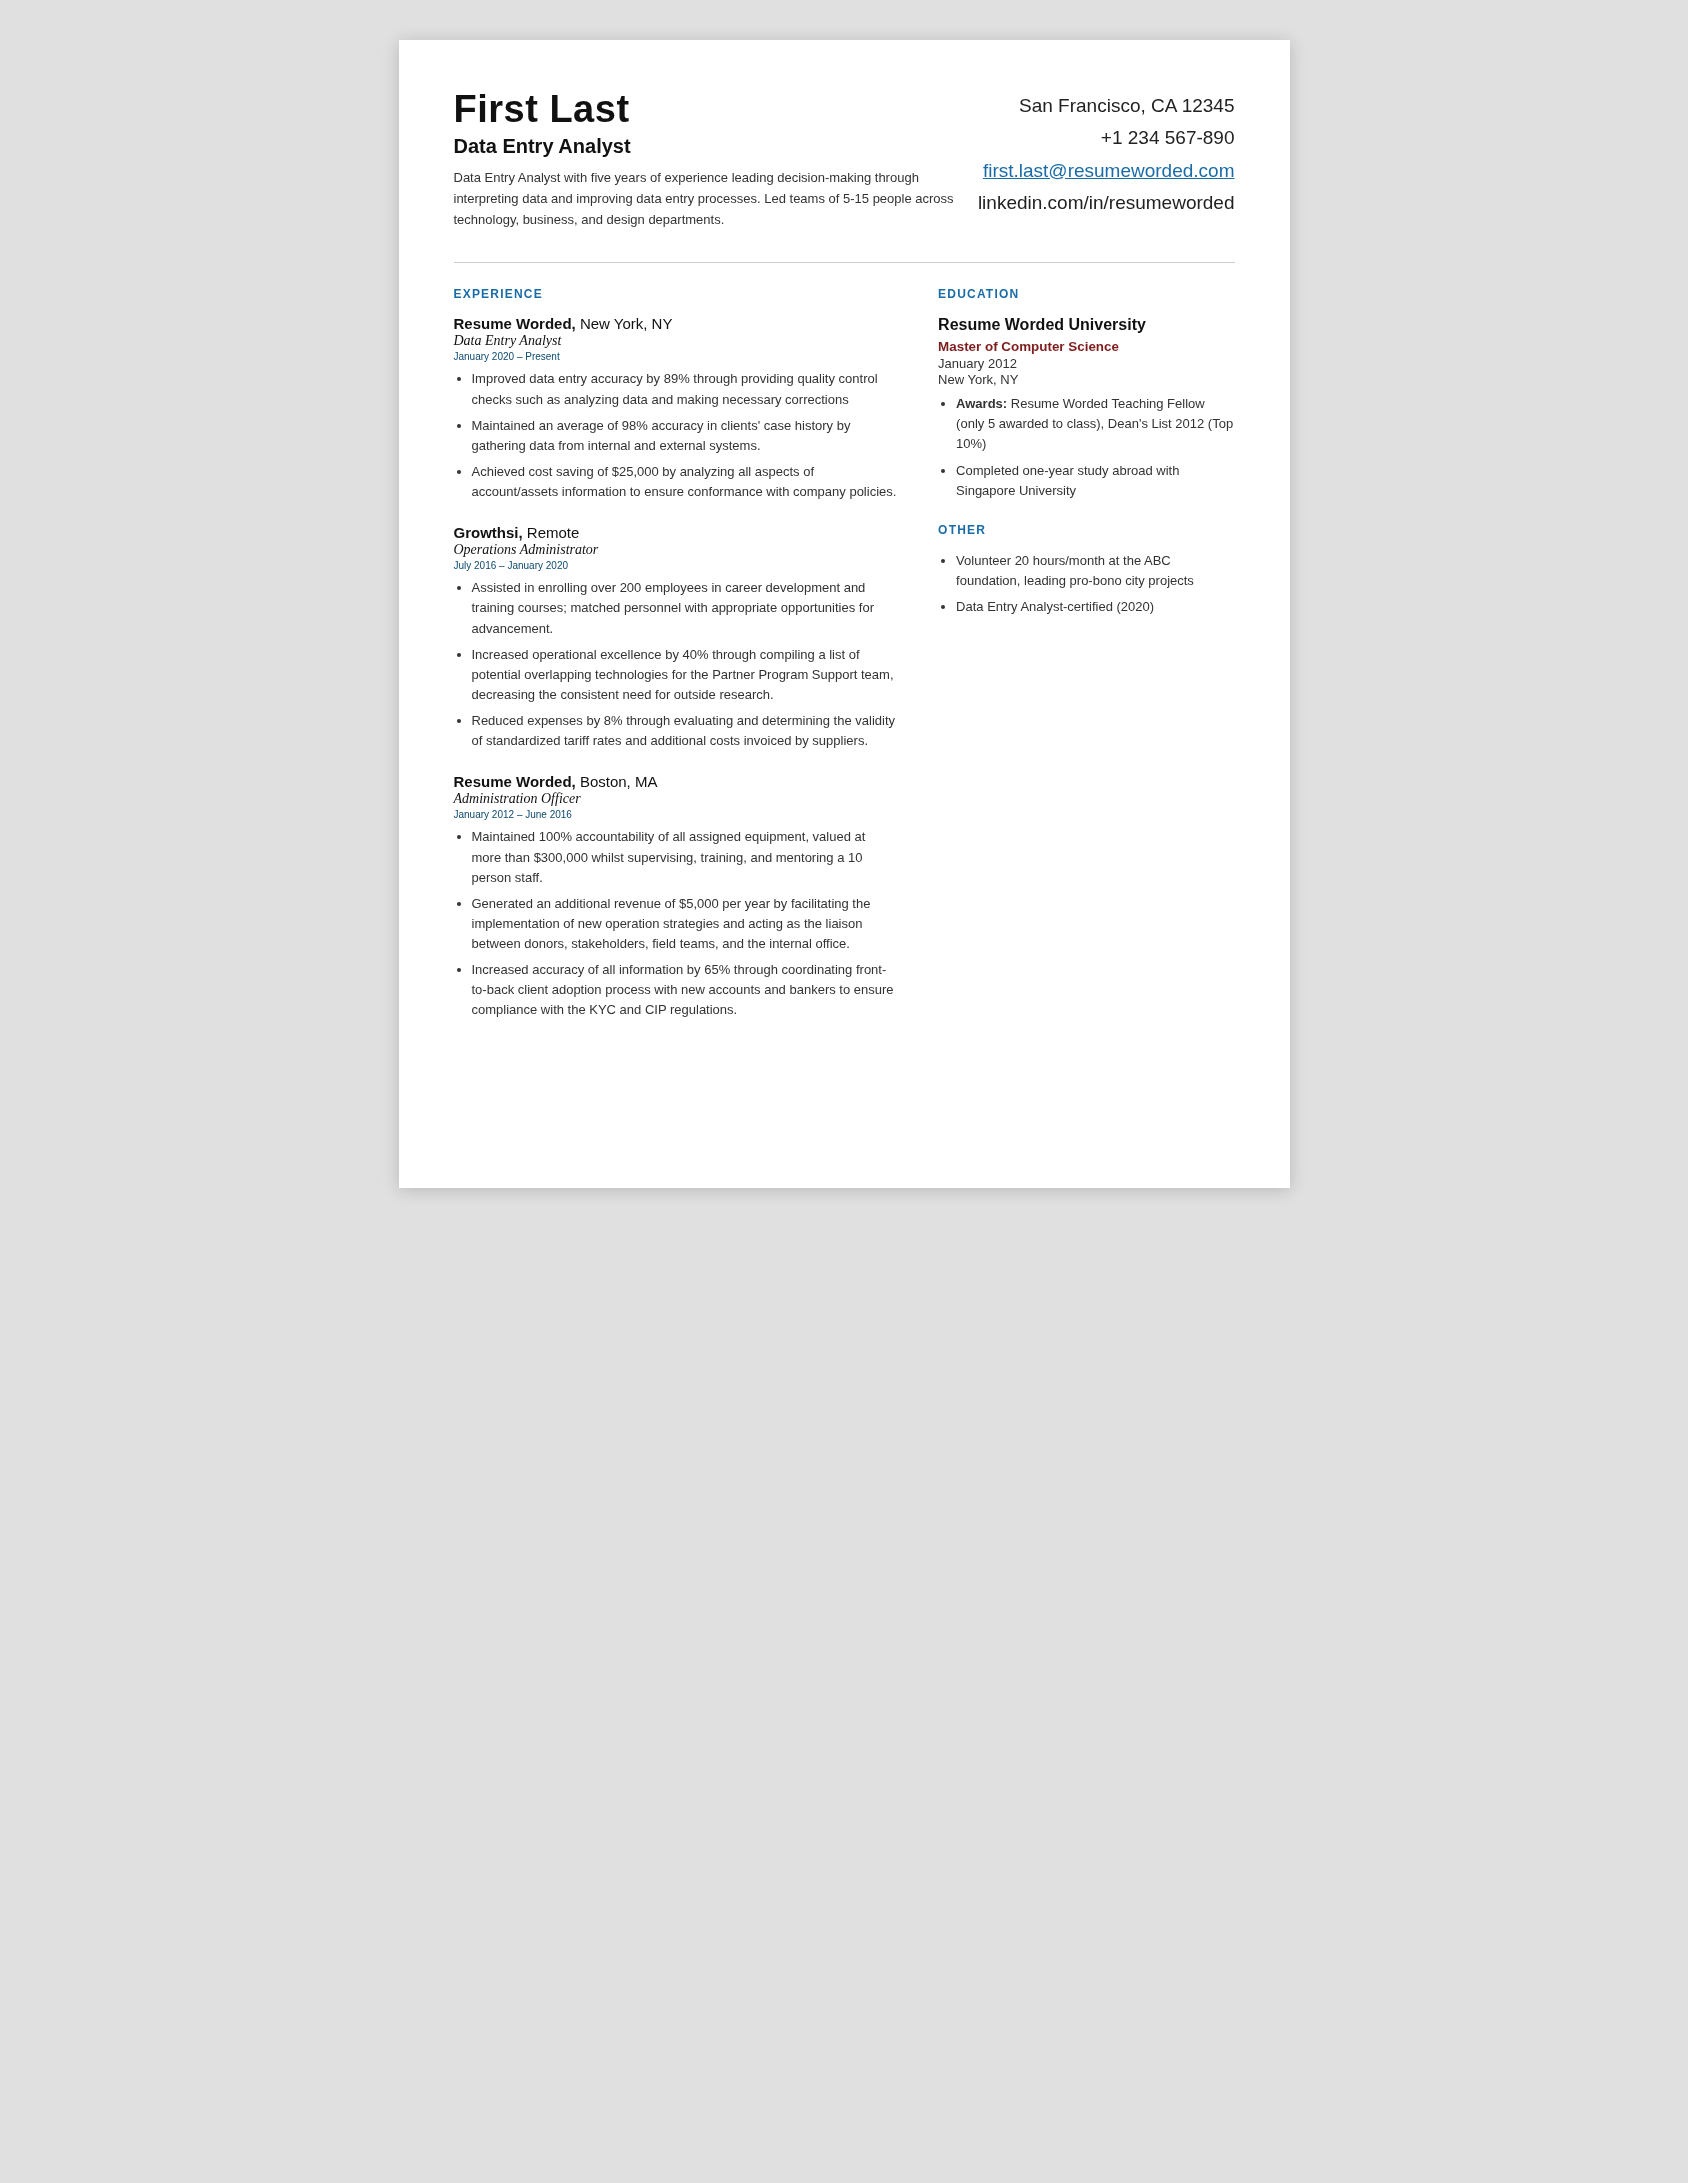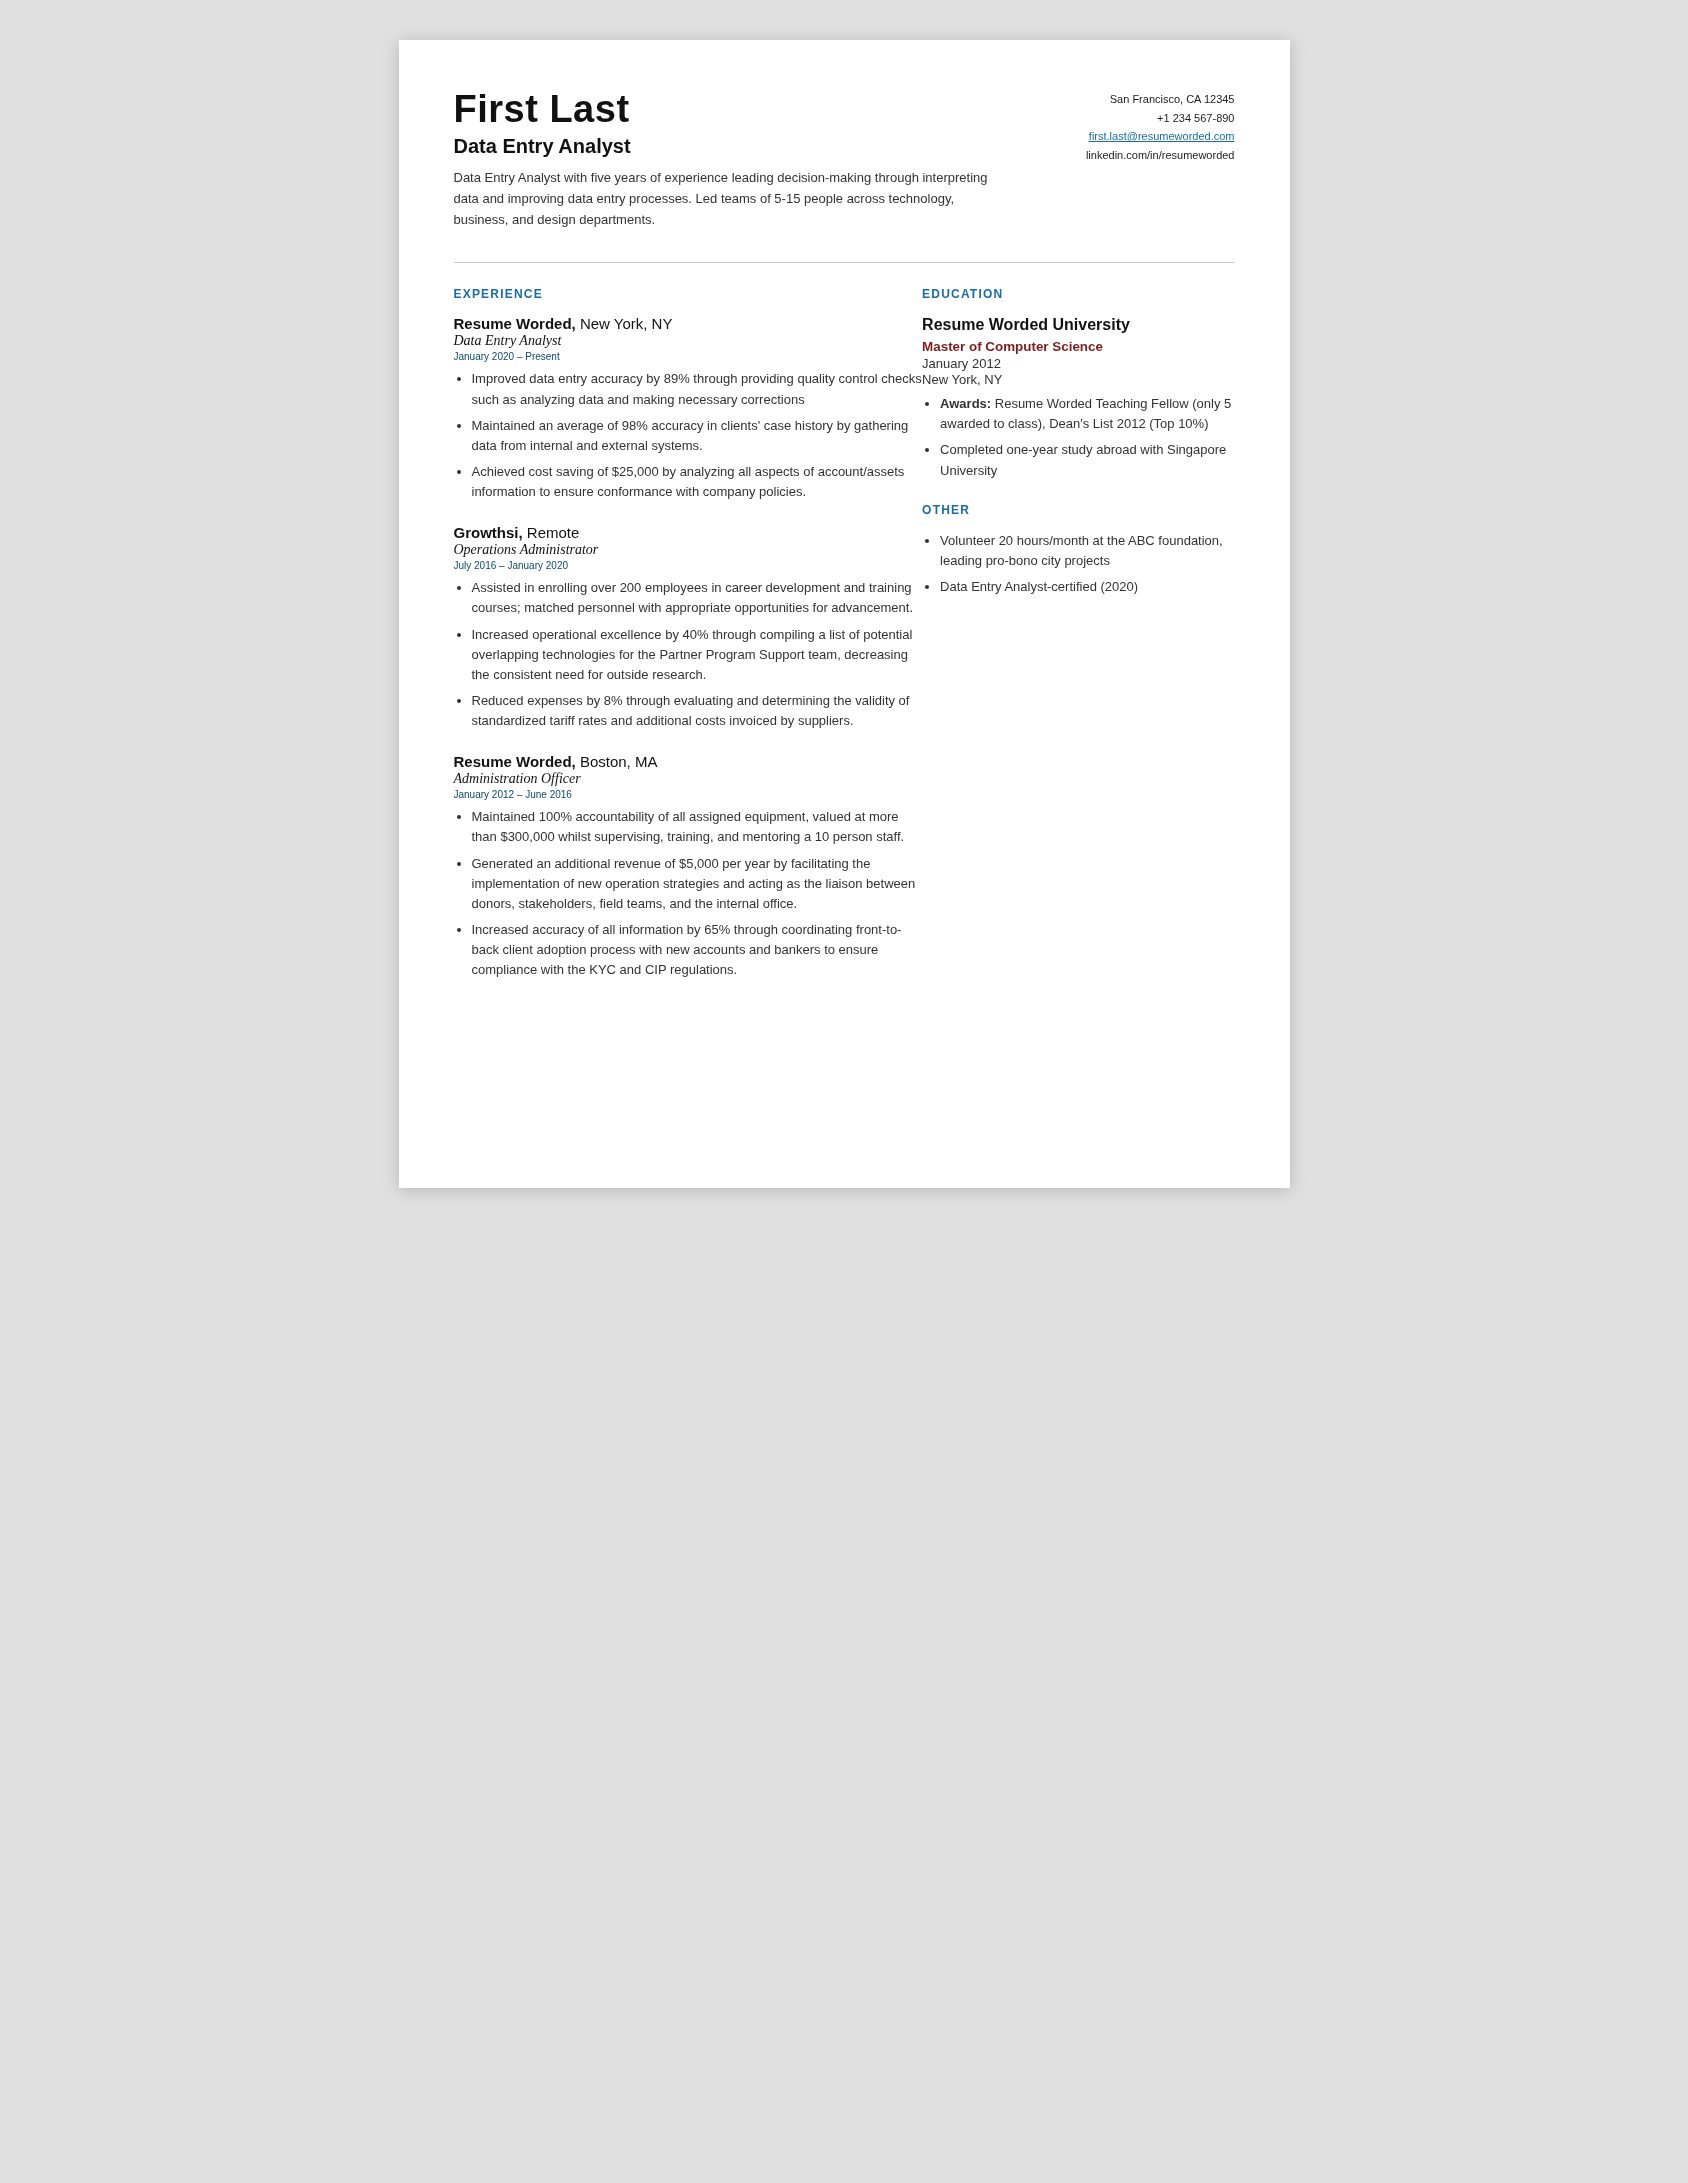--- a/index.html
+++ b/index.html
@@ -23,21 +23,21 @@
       justify-content: space-between;
       align-items: flex-start;
       margin-bottom: 32px;
     }
     .header-left {
       flex: 1;
     }
     .header-right {
       text-align: right;
       font-family: Arial, Helvetica, sans-serif;
-      font-size: 11px;
+      font-size: 19px;
       color: #222;
       line-height: 1.7;
       margin-top: 2px;
     }
     .name {
       font-family: Arial, Helvetica, sans-serif;
       font-size: 38px;
       font-weight: 900;
       color: #111;
       letter-spacing: 0.5px;
@@ -62,20 +62,21 @@
       text-decoration: underline;
       text-align: center;
     }
     .divider {
       border: none;
       border-top: 1px solid #ccc;
       margin: 18px 0 22px 0;
     }
     .two-col {
       display: flex;
+      gap: 40px;
     }
     .col-left {
       flex: 1.5;
     }
     .col-right {
       flex: 1;
     }
     .section-heading {
       font-family: Arial, Helvetica, sans-serif;
       font-size: 12px;

